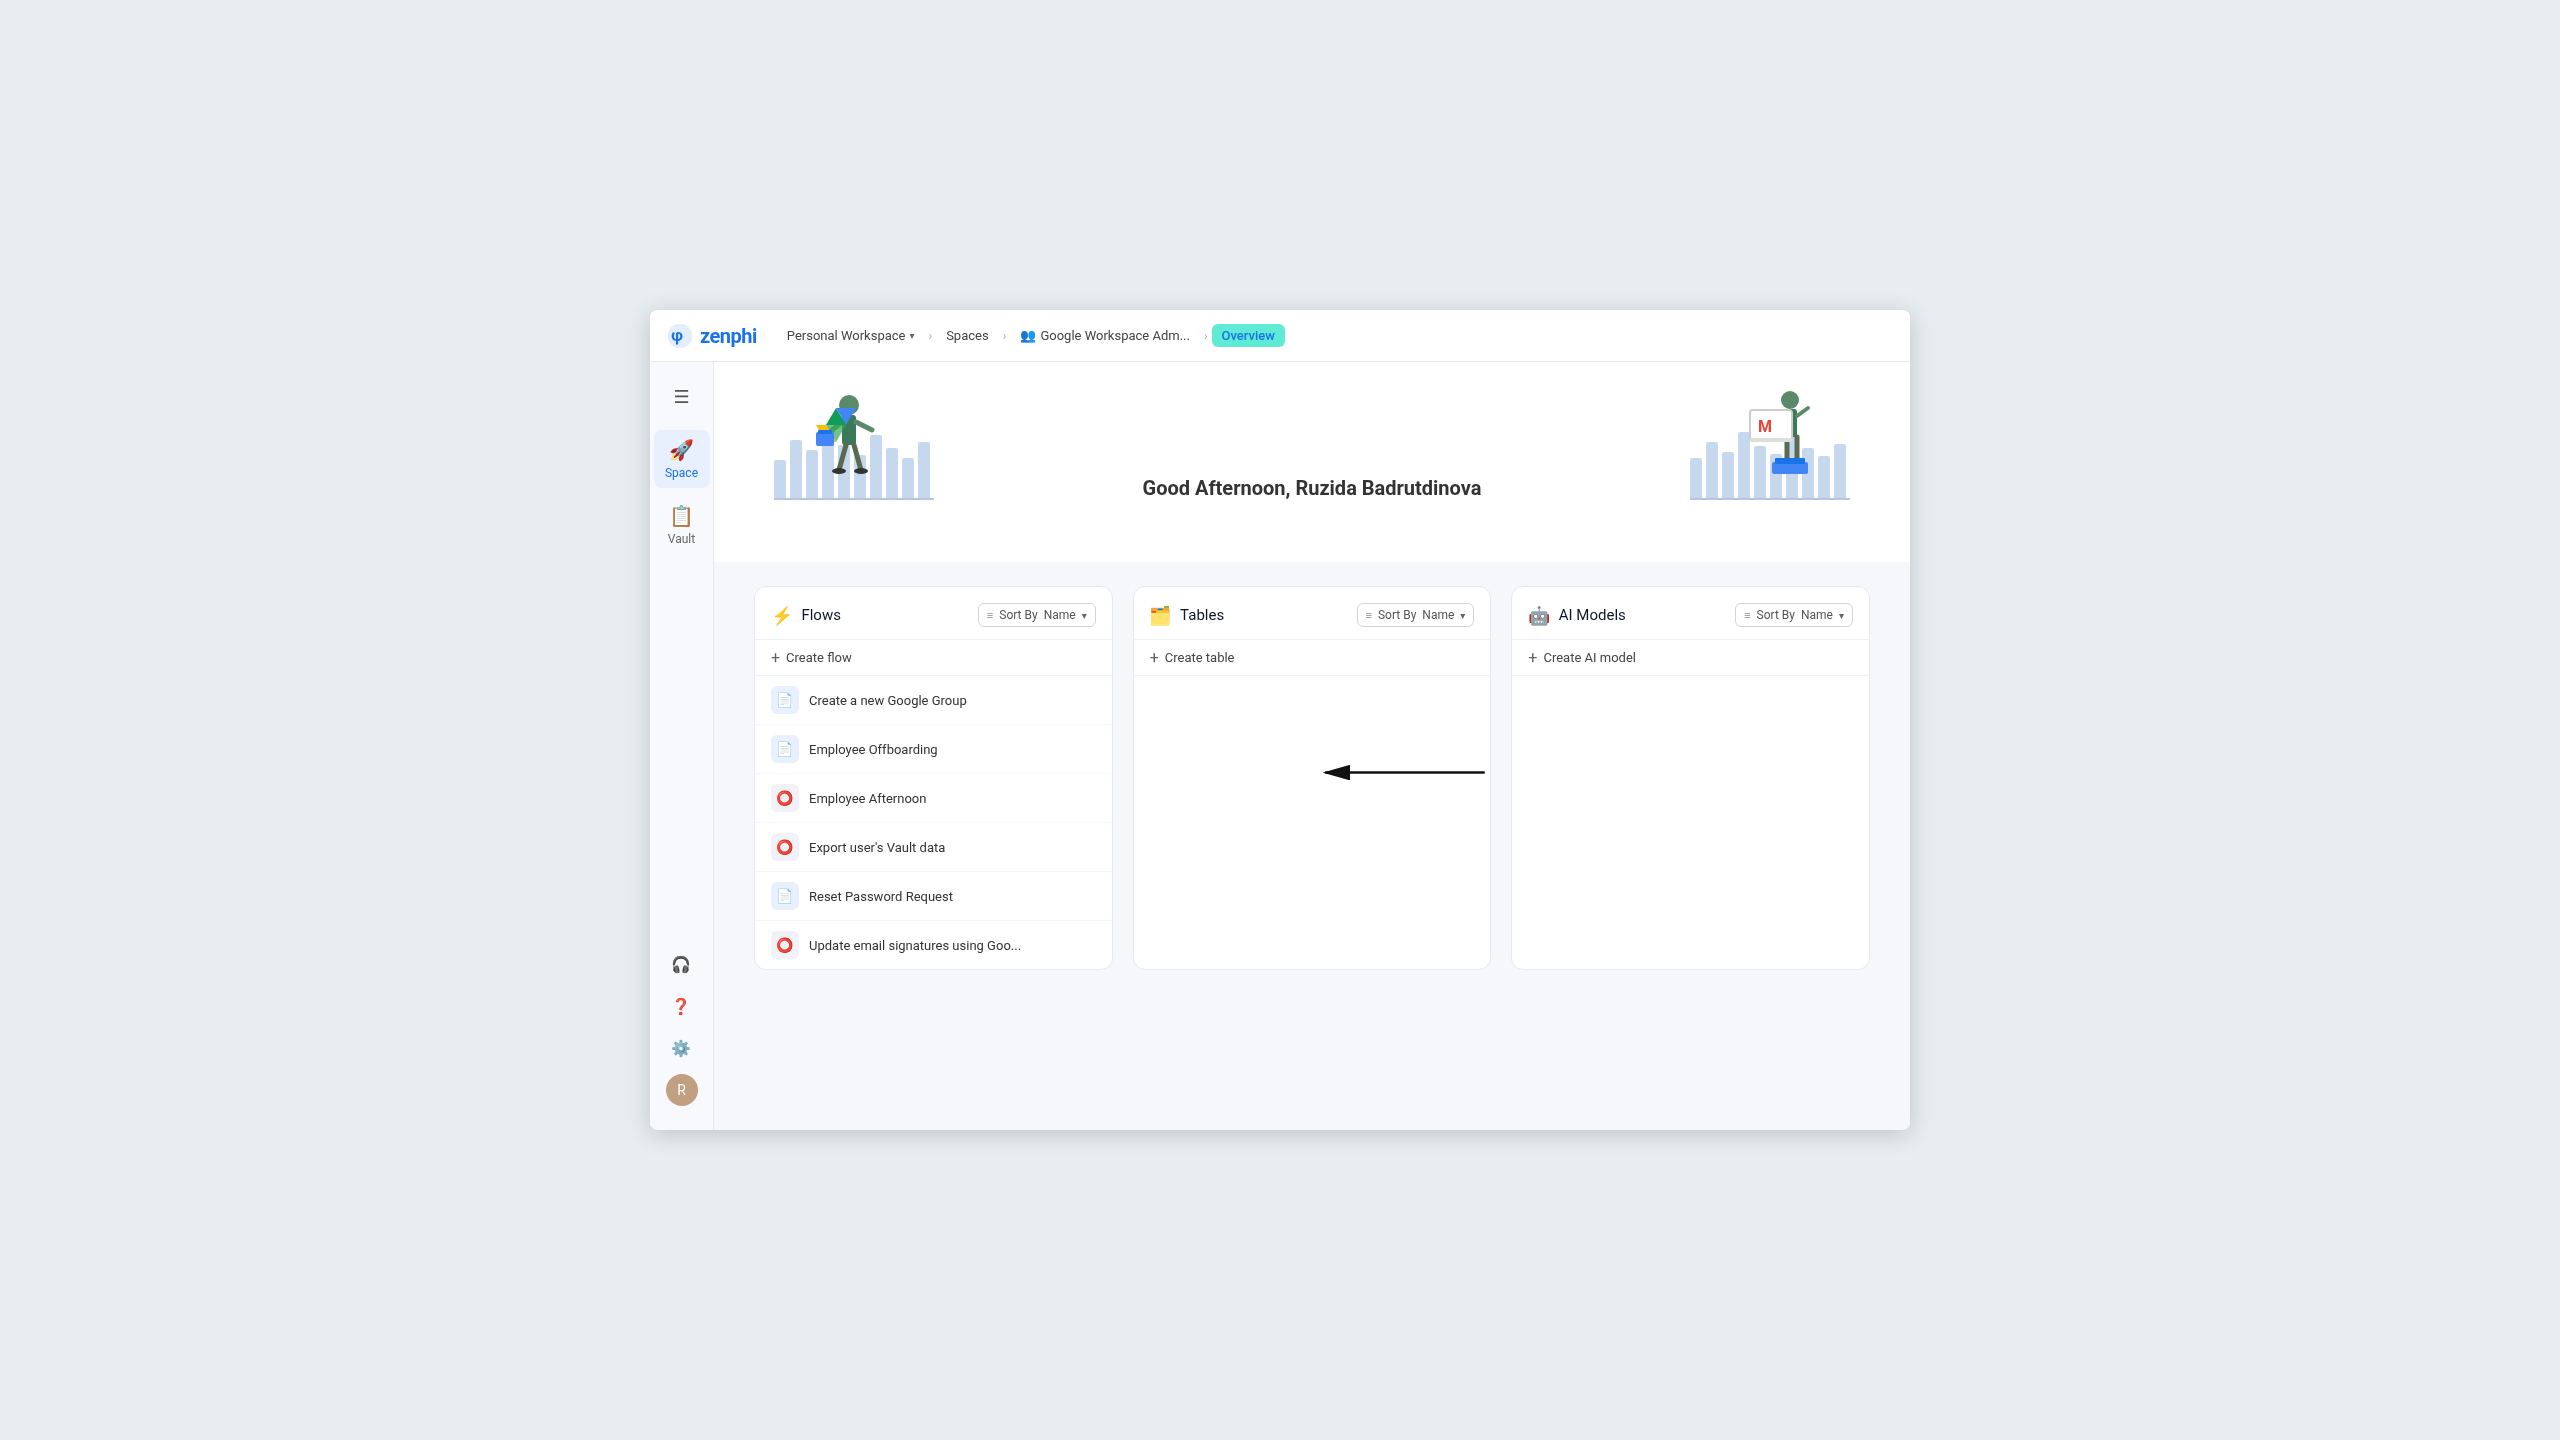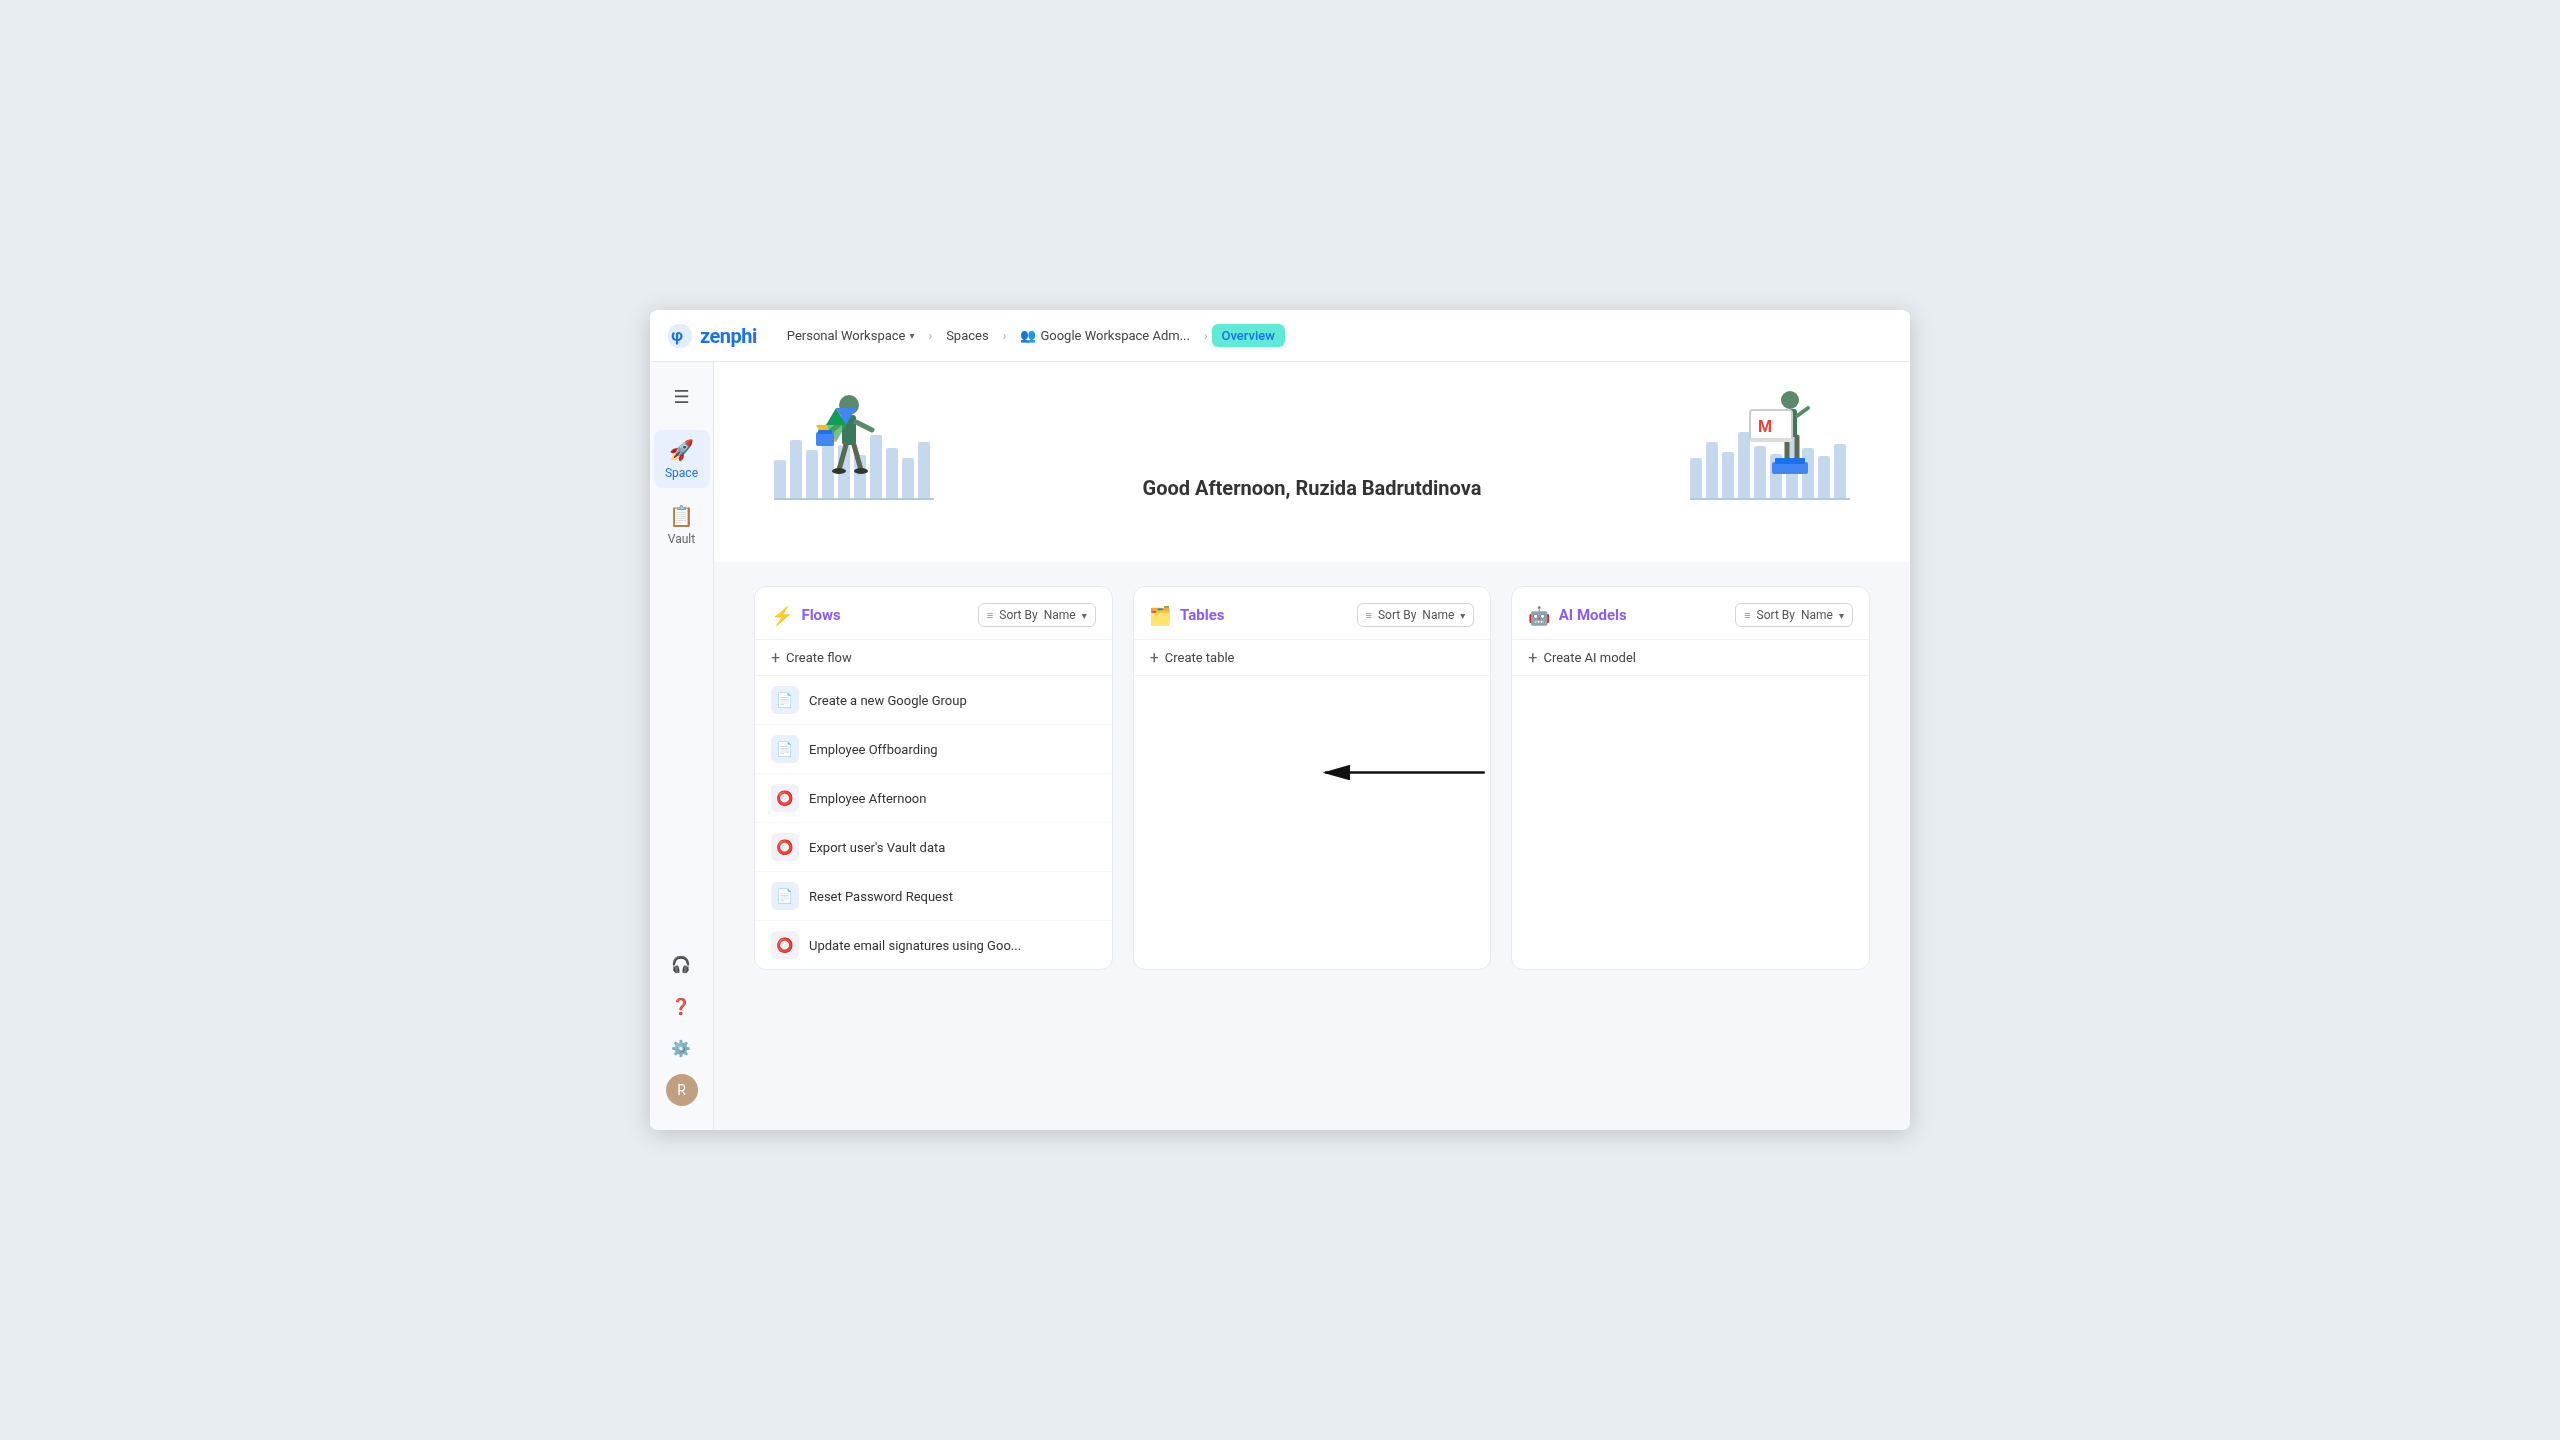--- a/index.html
+++ b/index.html
@@ -209,22 +209,22 @@
       display: flex;
       align-items: center;
       gap: 8px;
     }
     .card-icon {
       font-size: 18px;
       color: #5f6368;
     }
     .card-title {
       font-size: 15px;
-      font-weight: 700;
-      color: #8b5cf6;
+      font-weight: 400;
+      color: #0f172a;
       text-align: right;
     }
     .sort-control {
       display: flex;
       align-items: center;
       border: 1px solid #d0d4dc;
       border-radius: 6px;
       padding: 4px 8px;
       font-size: 12px;
       color: #555;

